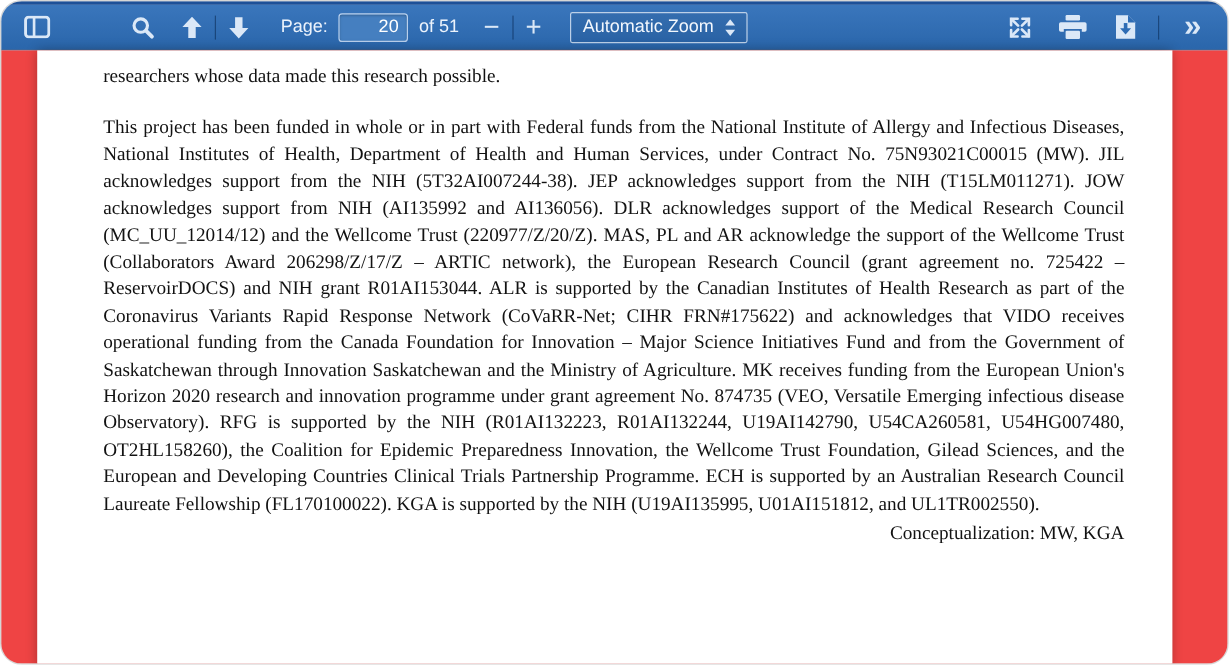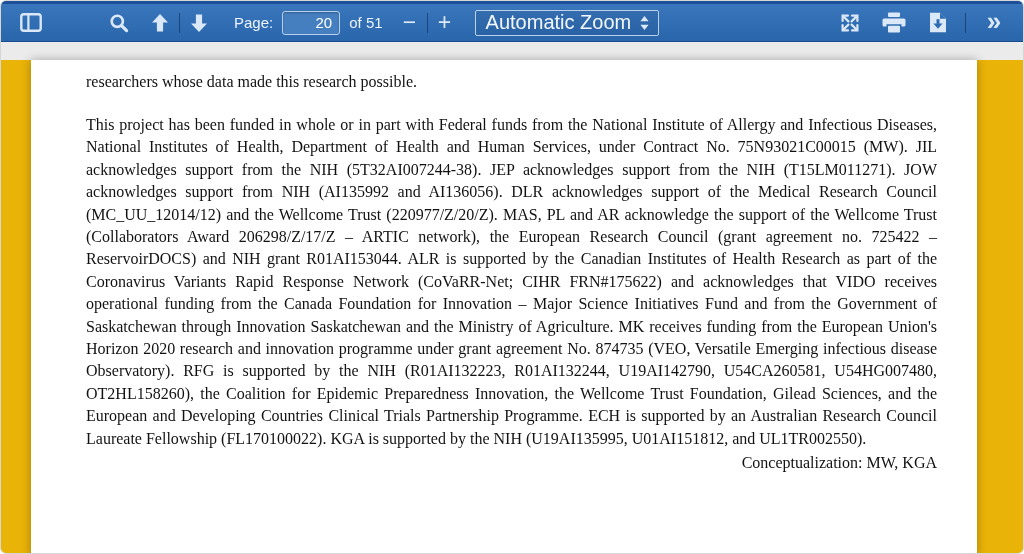--- a/index.html
+++ b/index.html
@@ -1,21 +1,21 @@
 <!DOCTYPE html>
 <html><head>
 <meta charset="utf-8">
 <style>
   * { box-sizing: border-box; }
   html,body { margin:0; padding:0; background:#fff; }
   body { font-family:"Liberation Sans", sans-serif; }
 
   .frame {
     position:relative; width:1024px; height:554px;
-    border:1px solid #d6d6d6; border-radius:6px; overflow:hidden;
+    border:1px solid #d6d6d6; border-radius:18px; overflow:hidden;
     background:#ebebeb;
   }
 
   
   .toolbar {
     position:absolute; top:0; left:0; right:0; height:41px;
     background:linear-gradient(#3a76bc,#2a66ab);
     border-top:3px solid #1d5098;
     border-bottom:1px solid #1b4d8c;
     display:flex; align-items:center;
@@ -48,28 +48,28 @@
   .btn-zoom-out { margin-left:14px; width:26px; }
   .div-2        { margin-left:4px; }
   .btn-zoom-in  { margin-left:4px; width:26px; }
 
   .zoom-select {
     margin-left:17px; height:26px; padding:0 9px 0 10px;
     border:1px solid #bcd0e8; border-radius:2px;
     background:rgba(0,0,0,0.05);
     display:flex; align-items:center; gap:9px; cursor:pointer;
   }
-  .zoom-select-value { color:#f2f7fd; font-size:20px; white-space:nowrap; }
+  .zoom-select-value { color:#f2f7fd; font-size:15px; white-space:nowrap; }
 
   .tb-right { margin-left:auto; margin-right:13px; display:flex; align-items:center; gap:10px; }
   .tb-right .tb-btn { width:34px; }
   .more-glyph { color:#dbe8f7; font-size:26px; font-weight:700; letter-spacing:-2px; line-height:1; padding-bottom:3px; }
 
   
-  .viewer { position:absolute; top:41px; left:0; right:0; bottom:0; background:#eab308;margin-top:18px; }
+  .viewer { position:absolute; top:41px; left:0; right:0; bottom:0; background:#ef4444; }
   .page {
     position:absolute; top:0; bottom:-4px; left:30px; right:46px;
     background:#fff; box-shadow:0 0 9px rgba(0,0,0,0.3);
     padding:11px 40px 0 55px;
     font-family:"Liberation Serif", serif; font-size:16px; color:#121212;
   }
   .page p { margin:0; }
   .intro   { line-height:22px; margin-bottom:21px !important; }
   .heading { font-weight:bold; line-height:22px; }
   .h-funding { margin-top:0 !important; }

